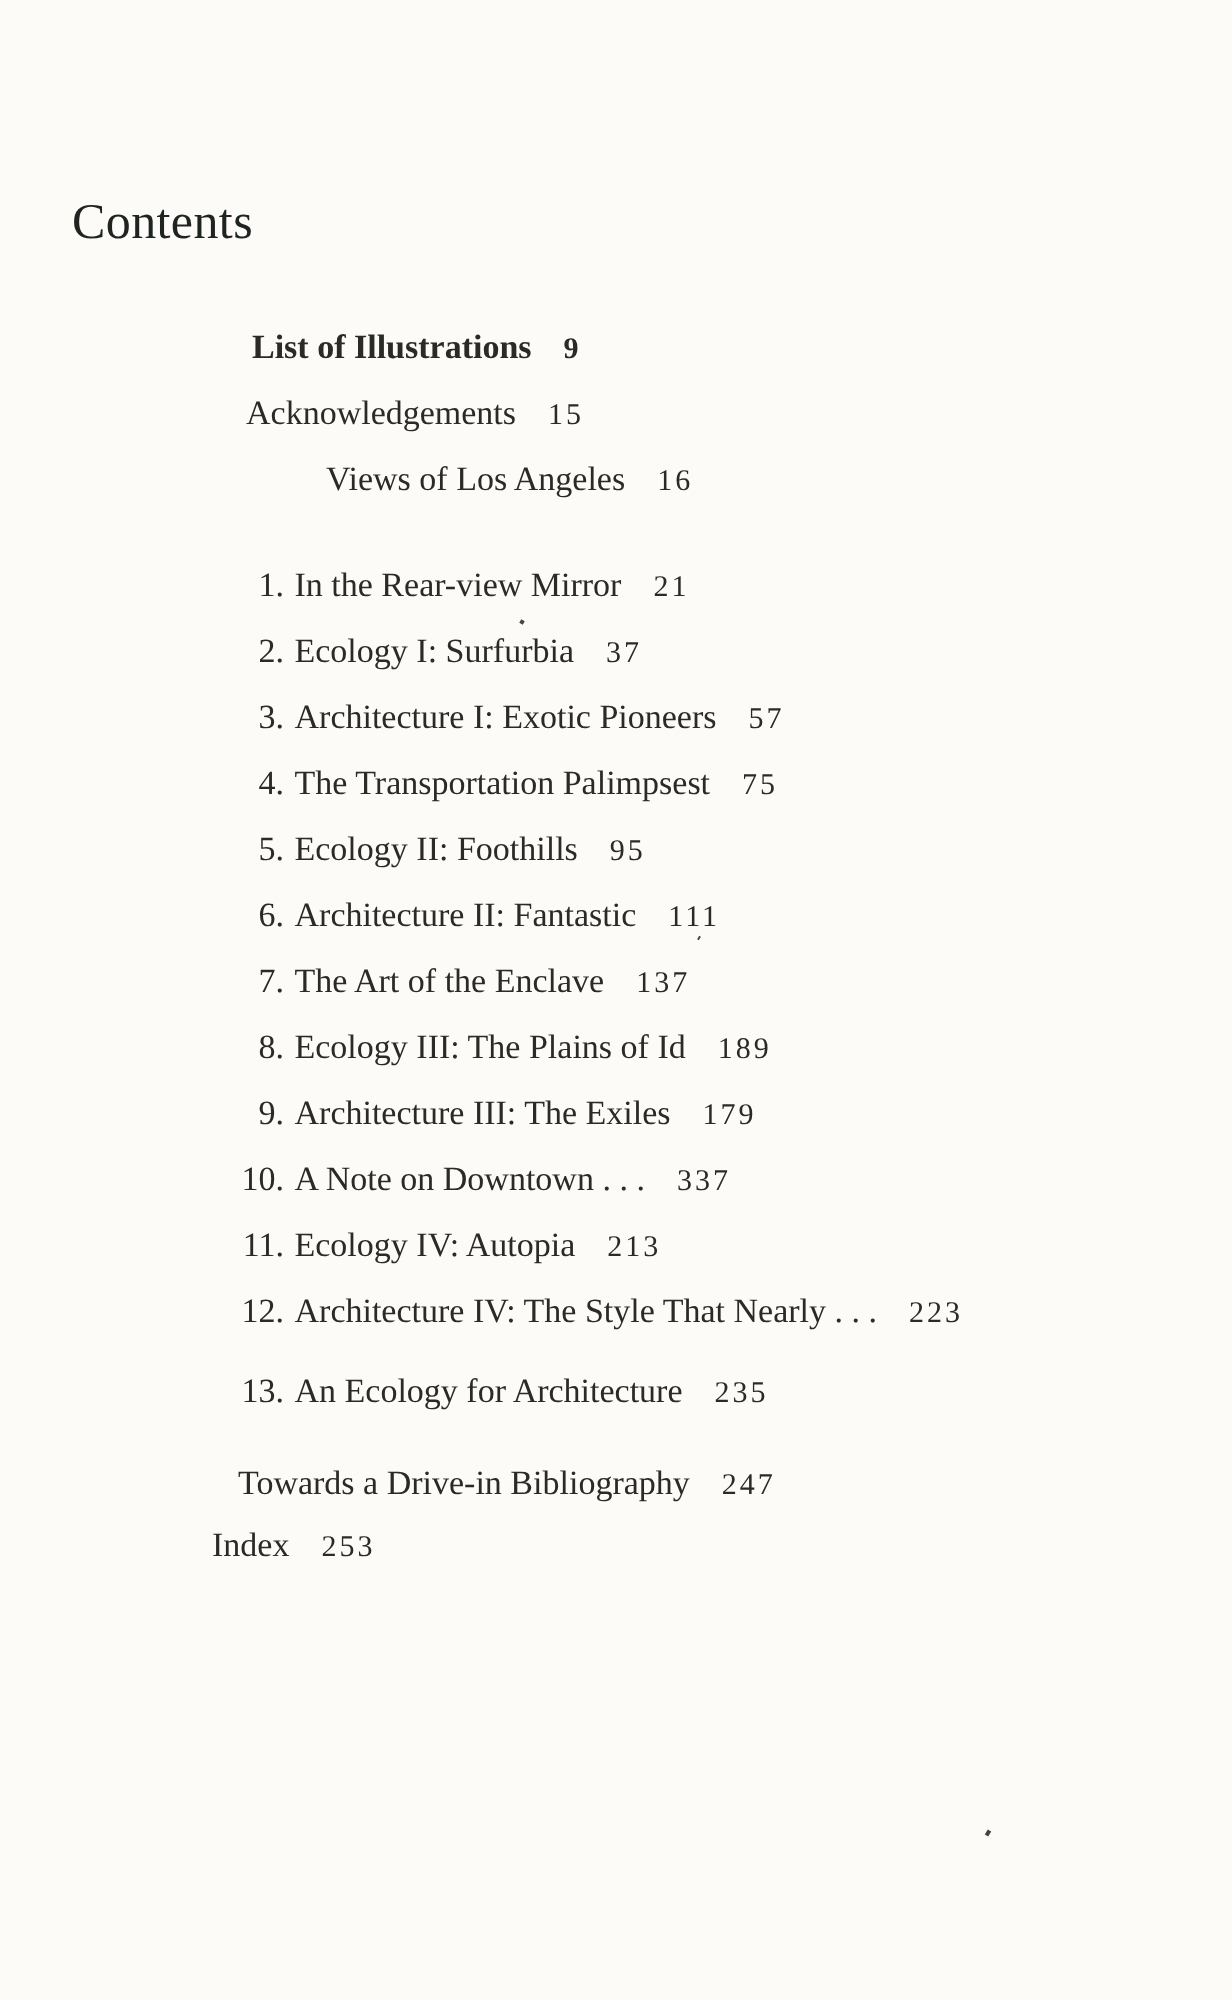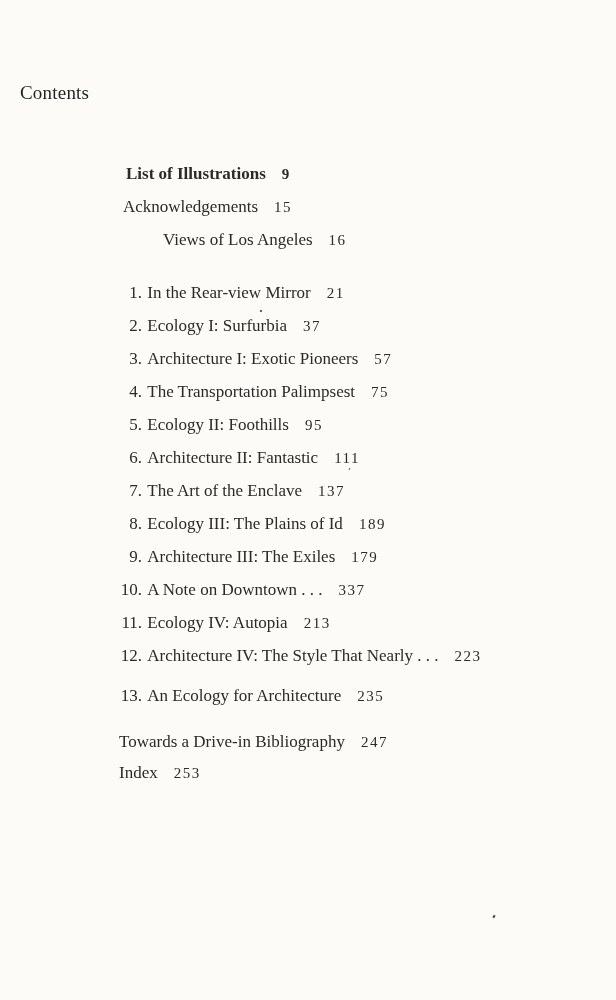--- a/index.html
+++ b/index.html
@@ -12,24 +12,24 @@
       background: #fcfbf7;
       position: relative;
       overflow: hidden;
       font-family: "Liberation Serif", "DejaVu Serif", serif;
       color: #2a2a28;
     }
     .page-title {
       position: absolute;
       left: 20px;
       top: 82px;
-      font-size: 19px;
+      font-size: 25px;
       letter-spacing: 0.2px;
       color: #1f2422;
-      margin: 0;
+      margin: 16px;
       font-weight: normal;
     }
     .toc-line {
       position: absolute;
       font-size: 17px;
       white-space: nowrap;
       line-height: 20px;
     }
     .toc-num {
       display: inline-block;
@@ -116,19 +116,19 @@
   <span class="toc-title">Architecture IV: The Style That Nearly . . .</span><span class="toc-page">223</span>
 </div>
 <div class="toc-line" style="left:116px; top:686px;">
   <span class="toc-num">13.</span>
   <span class="toc-title">An Ecology for Architecture</span><span class="toc-page">235</span>
 </div>
 
 <div class="toc-line" style="left:118px; top:732px;">
   <span class="toc-title">Towards a Drive-in Bibliography</span><span class="toc-page">247</span>
 </div>
-<div class="toc-line" style="left:118px; top:763px;text-align:right;">
+<div class="toc-line" style="left:105px; top:763px;text-align:right;">
   <span class="toc-title">Index</span><span class="toc-page">253</span>
 </div>
 
 <div class="speck" style="left:260px; top:310px; width:2px; height:2px;"></div>
 <div class="speck" style="left:349px; top:468px; width:1px; height:2px;"></div>
 <div class="speck" style="left:493px; top:915px;"></div>
 
 </body></html>

